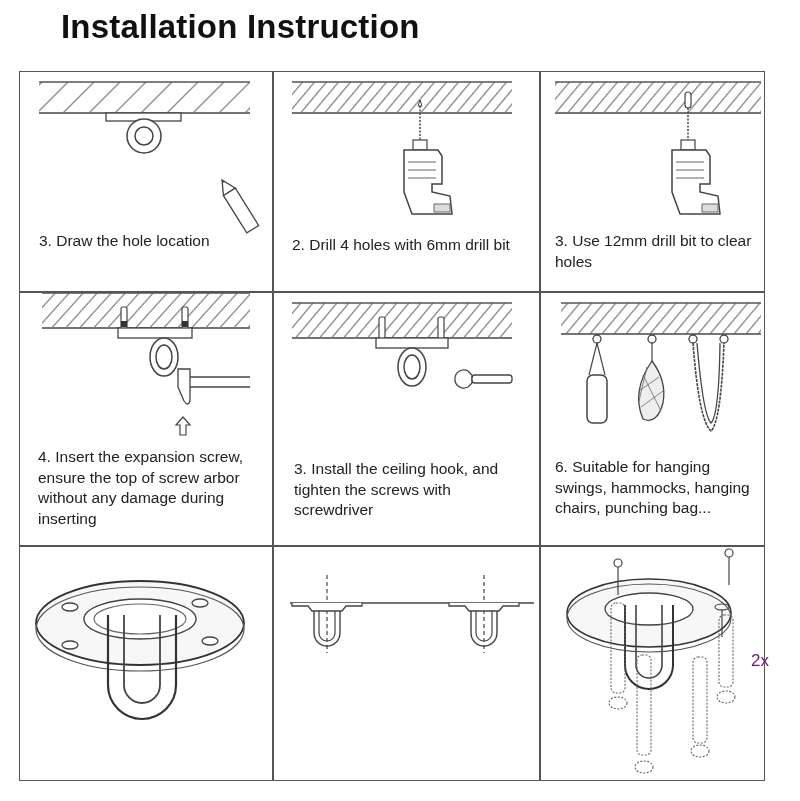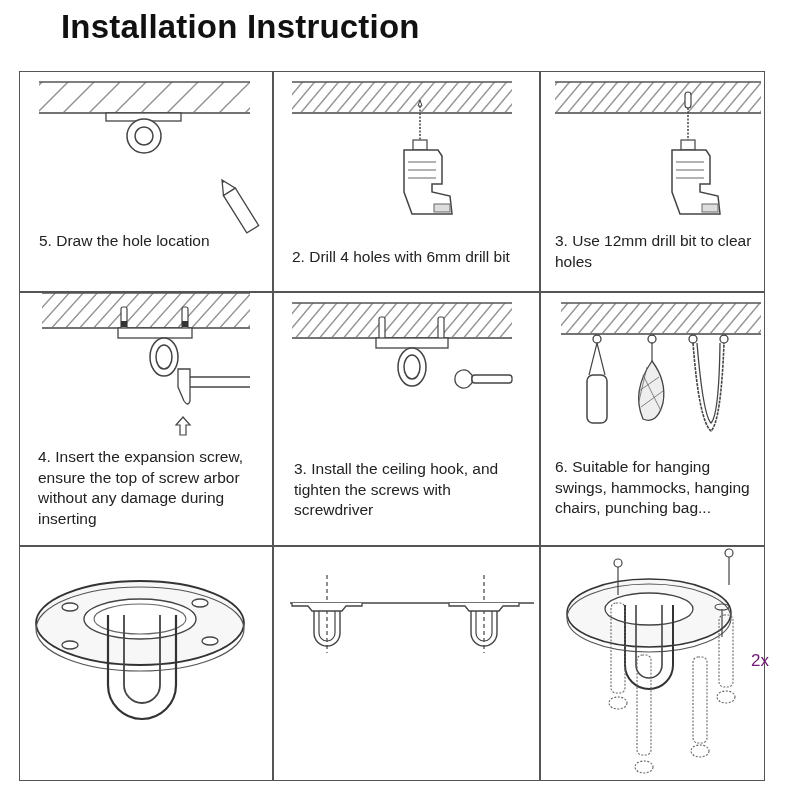--- a/index.html
+++ b/index.html
@@ -37,21 +37,21 @@
       <line x1="19" y1="41" x2="230" y2="41" stroke="#444" stroke-width="1.5"></line>
       <rect x="86" y="41" width="75" height="8" fill="#fff" stroke="#444" stroke-width="1.3"></rect>
       <circle cx="124" cy="64" r="17" fill="#fff" stroke="#444" stroke-width="1.5"></circle>
       <circle cx="124" cy="64" r="9" fill="#fff" stroke="#444" stroke-width="1.5"></circle>
       <g transform="translate(202,108) rotate(-32)">
         <polygon points="0,0 -7,14 7,14" fill="#fff" stroke="#444" stroke-width="1.3"></polygon>
         <polygon points="-1,3 1,3 0,0" fill="#333"></polygon>
         <rect x="-7" y="14" width="14" height="44" fill="#fff" stroke="#444" stroke-width="1.3"></rect>
       </g>
     </svg>
-    <div class="cap" style="left:19px;top:159px;width:225px">5. Draw the hole location</div>
+    <div class="cap" style="left:19px;top:159px;width:225px">3. Draw the hole location</div>
   </div>
 
   <div class="cell" style="left:252px;top:0;width:267px;height:219px">
     <svg width="267" height="160">
       <defs>
         <pattern id="hatchB" width="12" height="30" patternUnits="userSpaceOnUse" patternTransform="skewX(-40)">
           <line x1="3" y1="0" x2="3" y2="30" stroke="#555" stroke-width="1.2"></line>
         </pattern>
       </defs>
       <line x1="20" y1="10" x2="240" y2="10" stroke="#555" stroke-width="1.5"></line>
@@ -62,21 +62,21 @@
       <line x1="148" y1="34" x2="148" y2="68" stroke="#444" stroke-width="1.5" stroke-dasharray="2,1.5"></line>
 
       <rect x="141" y="68" width="14" height="10" fill="#fff" stroke="#444" stroke-width="1.2"></rect>
 
       <path d="M 132 78 L 166 78 L 170 84 L 170 112 L 160 112 L 160 120 L 178 124 L 180 142 L 140 142 L 132 120 Z" fill="#fff" stroke="#444" stroke-width="1.5"></path>
       <line x1="136" y1="90" x2="164" y2="90" stroke="#666" stroke-width="1"></line>
       <line x1="136" y1="98" x2="164" y2="98" stroke="#666" stroke-width="1"></line>
       <line x1="136" y1="106" x2="164" y2="106" stroke="#666" stroke-width="1"></line>
       <rect x="162" y="132" width="16" height="8" fill="#ddd" stroke="#666" stroke-width="1"></rect>
     </svg>
-    <div class="cap" style="left:20px;top:175px;width:240px">2. Drill 4 holes with 6mm drill bit</div>
+    <div class="cap" style="left:20px;top:163px;width:240px">2. Drill 4 holes with 6mm drill bit</div>
   </div>
 
   <div class="cell" style="left:519px;top:0;width:227px;height:219px">
     <svg width="227" height="160">
       <defs>
         <pattern id="hatchC" width="12" height="30" patternUnits="userSpaceOnUse" patternTransform="skewX(-40)">
           <line x1="3" y1="0" x2="3" y2="30" stroke="#555" stroke-width="1.2"></line>
         </pattern>
       </defs>
       <line x1="16" y1="10" x2="222" y2="10" stroke="#555" stroke-width="1.5"></line>

